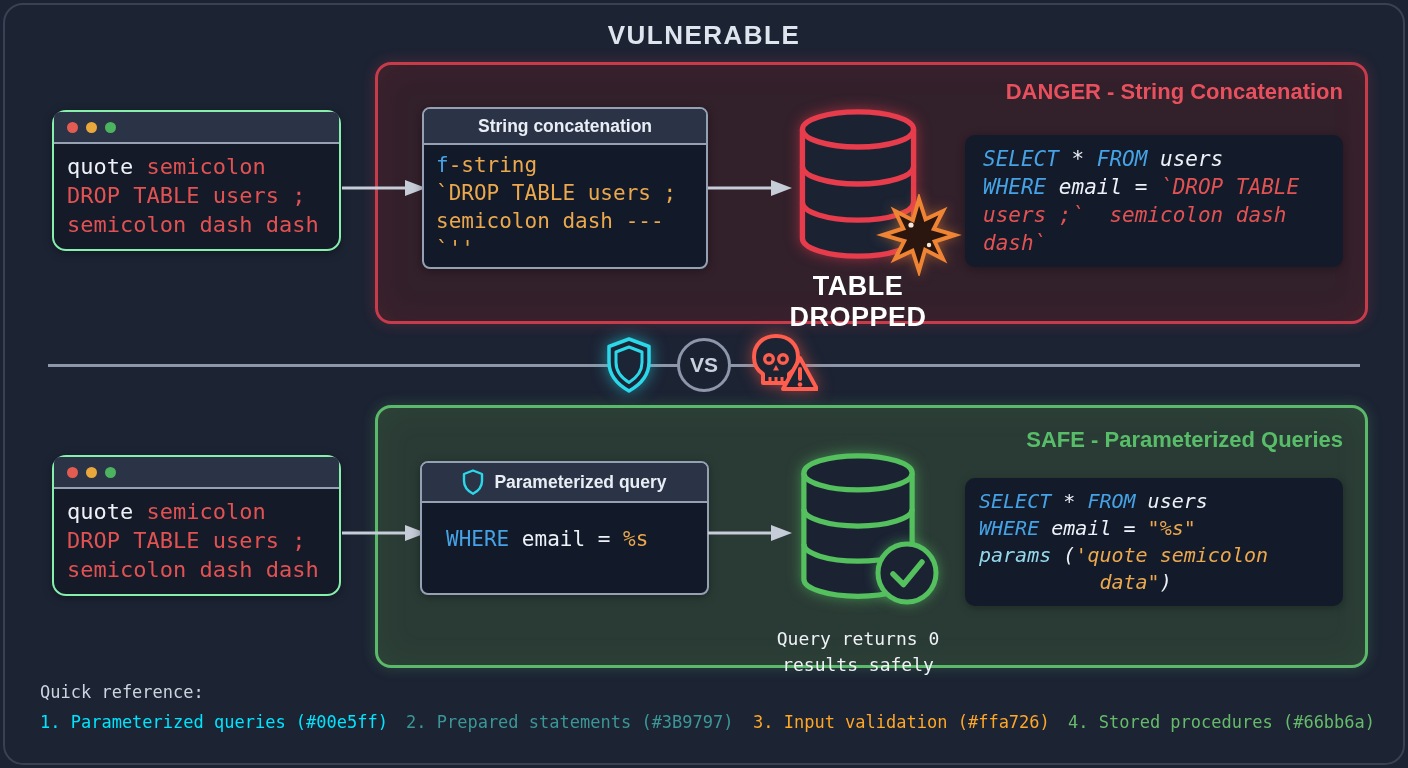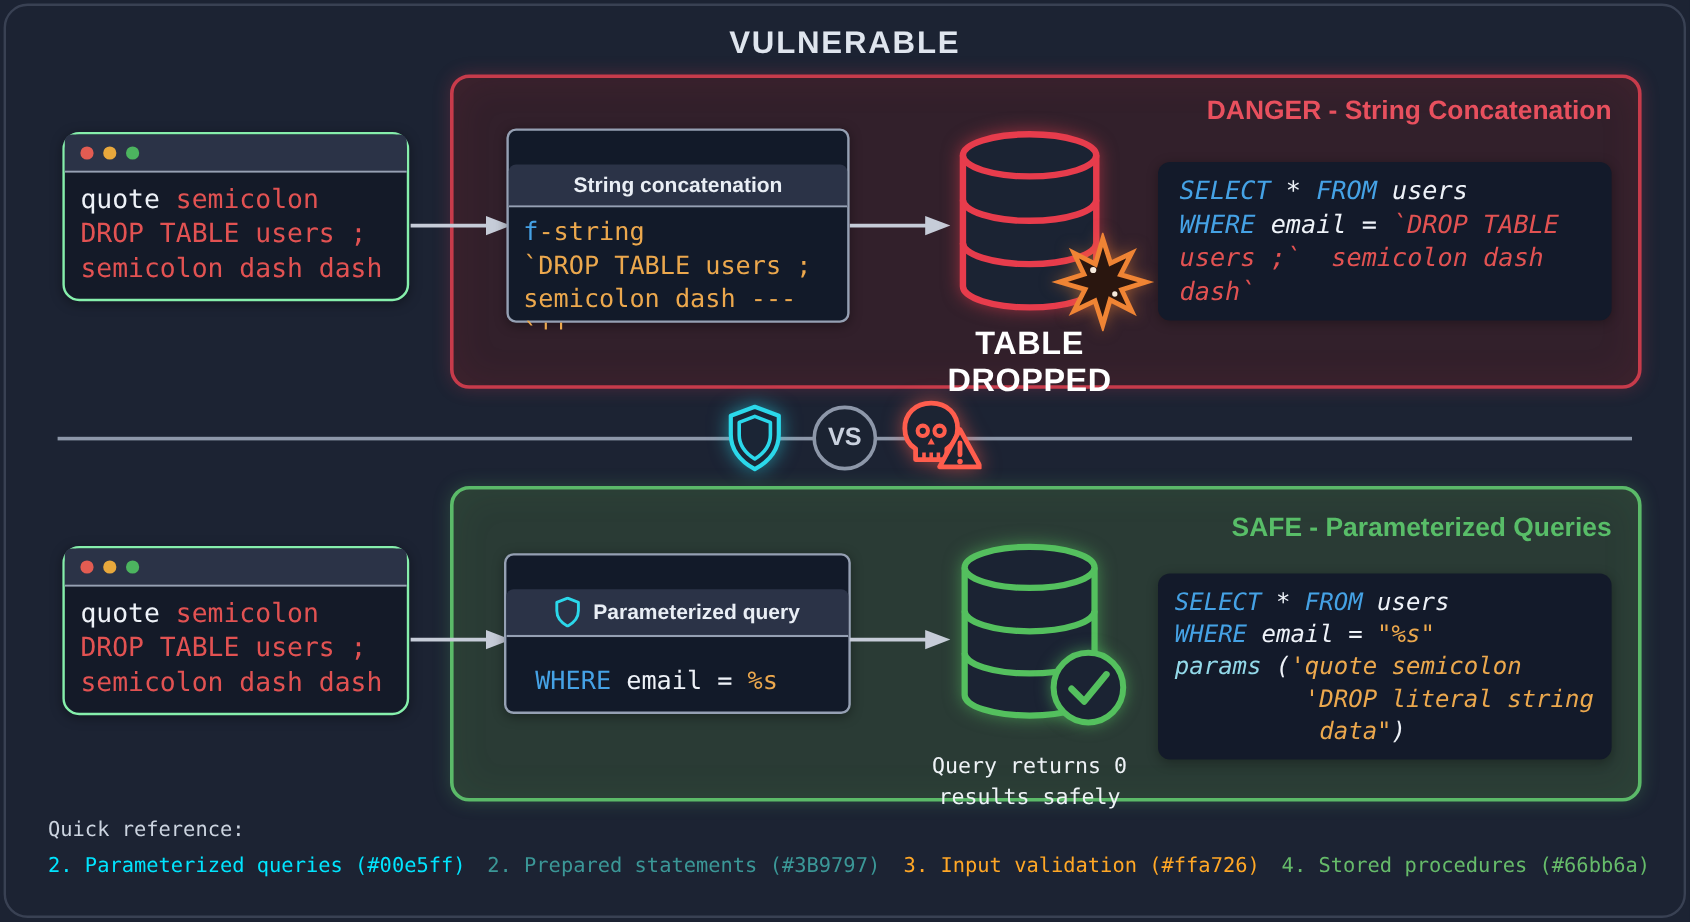--- a/index.html
+++ b/index.html
@@ -42,21 +42,21 @@
   
   .arrow{width:84px;height:20px;}
   .arrow line{stroke:#c6ccd8;stroke-width:3;}
   .arrow polygon{fill:#c6ccd8;}
   .a1{left:342px;top:178px;} .a2{left:708px;top:178px;}
   .a3{left:342px;top:523px;} .a4{left:708px;top:523px;}
 
   
   .infobox{border:2px solid #95a0b3;border-radius:8px;background:#121a29;box-shadow:0 2px 10px rgba(0,0,0,.35);}
   .infobox .head{background:#2b3347;border-bottom:2px solid #95a0b3;border-radius:6px 6px 0 0;
-    color:#e9eef5;font-size:17.5px;font-weight:bold;display:flex;align-items:center;justify-content:center;gap:10px;margin-top:28px;}
+    color:#e9eef5;font-size:17.5px;font-weight:bold;display:flex;align-items:center;justify-content:center;gap:10px;}
   .box-concat{left:422px;top:107px;width:282px;height:158px;}
   .box-concat .head{height:34px;}
   .box-concat .bbody{padding:6px 12px;font-size:21px;line-height:28px;}
   .box-param{left:420px;top:461px;width:285px;height:130px;}
   .box-param .head{height:38px;}
   .box-param .bbody{padding:24px 0 0 24px;font-size:21px;}
 
   
   .db{filter:drop-shadow(0 0 7px rgba(231,60,76,.55));}
   .db.green{filter:drop-shadow(0 0 7px rgba(84,192,94,.55));}
@@ -220,21 +220,20 @@
 </svg>
 <div class="abs db-caption mono">
   <div>Query returns 0</div>
   <div>results safely</div>
 </div>
 
 <div class="abs codeblock code-safe mono">
   <div class="line"><span class="cb">SELECT</span><span class="cw"> * </span><span class="cb">FROM</span><span class="cw"> users</span></div>
   <div class="line"><span class="cb">WHERE</span><span class="cw"> email = </span><span class="co">"%s"</span></div>
   <div class="line"><span class="cc">params</span><span class="cw"> (</span><span class="co">'quote semicolon</span></div>
-  <div class="line co">         'DROP literal string</div>
   <div class="line"><span class="co">          data"</span><span class="cw">)</span></div>
 </div>
 
 <div class="abs footer-label mono">Quick reference:</div>
-<div class="abs fitem fi0 mono" style="color: rgb(0, 229, 255);">2. Parameterized queries (#00e5ff)</div>
+<div class="abs fitem fi0 mono" style="color: rgb(0, 229, 255);">1. Parameterized queries (#00e5ff)</div>
 <div class="abs fitem fi1 mono" style="color: rgb(59, 151, 151);">2. Prepared statements (#3B9797)</div>
 <div class="abs fitem fi2 mono" style="color: rgb(255, 167, 38);">3. Input validation (#ffa726)</div>
 <div class="abs fitem fi3 mono" style="color: rgb(102, 187, 106);">4. Stored procedures (#66bb6a)</div>
 
 </body></html>

